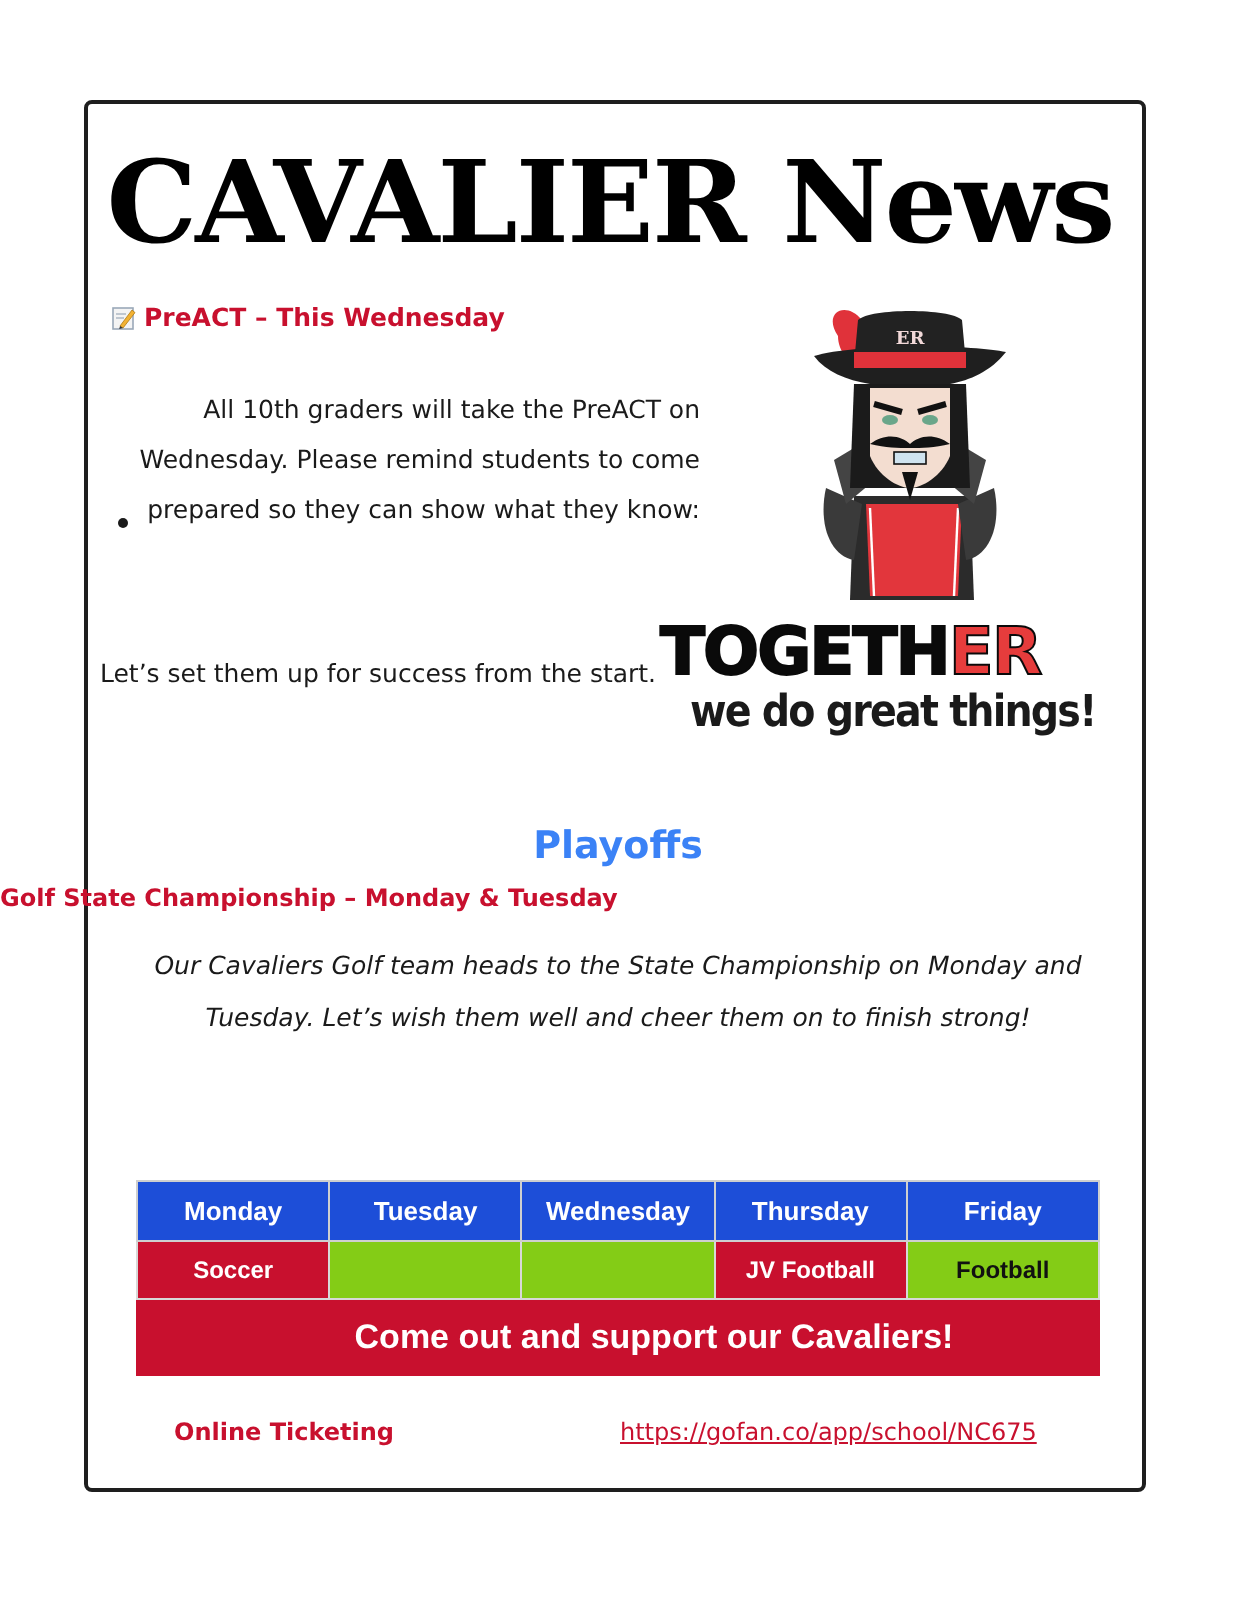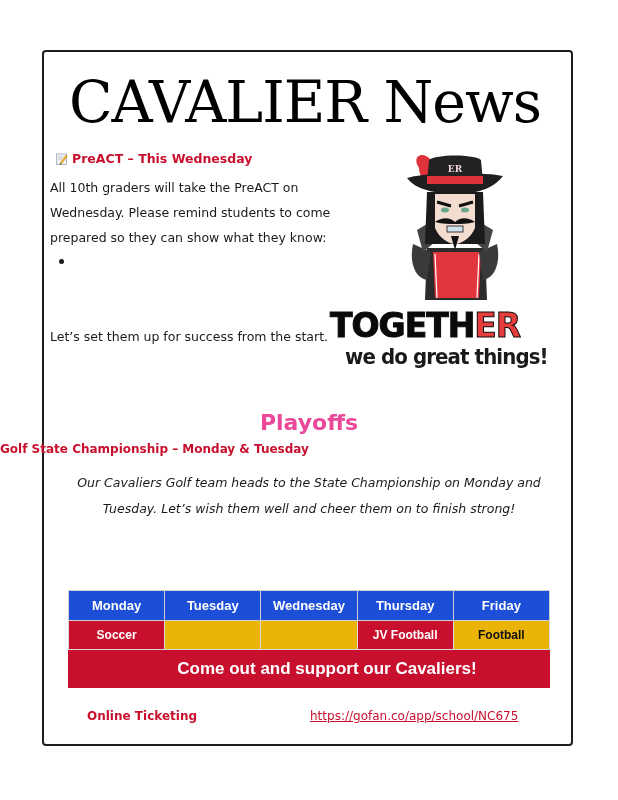--- a/index.html
+++ b/index.html
@@ -1,36 +1,36 @@
 <!DOCTYPE html>
 <html><head>
 <meta charset="utf-8">
 <style>
   html, body { margin:0; padding:0; background:#ffffff; }
   body { width:618px; height:800px; position:relative; overflow:hidden; font-family:"DejaVu Sans", sans-serif; color:#1a1a1a; }
   .frame { position:absolute; left:42px; top:50px; width:531px; height:696px; border:2px solid #1e1e1e; border-radius:4px; box-sizing:border-box; }
-  .title { position:absolute; left:0; width:610px; top:62px; text-align:center; font-family:"DejaVu Serif", serif; font-size:57px; letter-spacing:-1px; color:#000; line-height:80px; font-weight:normal; }
+  .title { position:absolute; left:0; width:610px; top:62px; text-align:center; font-family:"DejaVu Serif", serif; font-size:57px; letter-spacing:-1px; color:#000; line-height:80px; font-weight:bold; }
   .preact-head { position:absolute; left:56px; top:151px; font-size:12.5px; font-weight:bold; color:#c8102e; display:flex; align-items:center; gap:4px; }
   .memo-icon { width:12px; height:12px; display:inline-block; }
   .body-text { position:absolute; left:50px; font-size:12.5px; color:#1a1a1a; line-height:25px; }
-  .p1 { top:175px; width:300px; }
+  .p1 { top:192px; width:300px;text-align:right; }
   .bullets { position:absolute; left:50px; top:249px; width:300px; margin:0; padding:0; list-style:none; font-size:12.5px; line-height:25px; }
   .bullets li { position:relative; padding-left:23px; }
   .bullets li .dot { position:absolute; left:9px; top:10px; width:5px; height:5px; background:#1a1a1a; border-radius:50%; }
   .p2 { top:324px; width:300px; }
   .mascot { position:absolute; left:405px; top:152px; width:100px; height:148px; }
   .together { position:absolute; left:330px; top:307px; font-family:"DejaVu Sans", sans-serif; font-weight:bold; font-size:33px; letter-spacing:-1px; line-height:38px; color:#0a0a0a; -webkit-text-stroke:1px #0a0a0a; }
   .together .er { color:#e63c3c; -webkit-text-stroke:1px #0a0a0a; }
   .tagline { position:absolute; left:345px; top:343px; font-family:"DejaVu Sans", sans-serif; font-weight:bold; font-size:22px; letter-spacing:-1px; color:#1a1a1a; line-height:28px; transform:scaleX(0.9); transform-origin:left; }
-  .playoffs { position:absolute; left:0; width:618px; top:408px; text-align:center; font-size:22px; font-weight:bold; color:#ec4899; line-height:30px; }
+  .playoffs { position:absolute; left:0; width:618px; top:408px; text-align:center; font-size:19px; font-weight:bold; color:#3b82f6; line-height:30px; }
   .golf-head { position:absolute; left:0; width:618px; top:442px; text-align:left; font-size:12px; font-weight:bold; color:#c8102e; }
   .golf-body { position:absolute; left:70px; width:478px; top:470px; text-align:center; font-size:12.5px; line-height:26px; color:#1a1a1a;font-style:italic; }
   .sched { position:absolute; left:68px; top:590px; width:482px; border-collapse:collapse; font-family:"Liberation Sans", sans-serif; table-layout:fixed; }
   .sched th { background:#1d4ed8; color:#fff; font-size:13px; font-weight:bold; height:29px; border:1px solid #cfcfcf; padding:0; }
-  .sched td { height:28px; border:1px solid #d8d8d8; font-size:12px; font-weight:bold; text-align:center; padding:0; color:#111; background:#eab308; }
+  .sched td { height:28px; border:1px solid #d8d8d8; font-size:12px; font-weight:bold; text-align:center; padding:0; color:#111; background:#84cc16; }
   .sched td.red { background:#c8102e; color:#fff; }
   .sched td.banner { background:#c8102e; color:#fff; font-size:17px; height:37px; border:1px solid #c8102e;padding-left:36px; }
   .ticket-label { position:absolute; left:87px; top:709px; font-size:12px; font-weight:bold; color:#c8102e; }
   .ticket-link { position:absolute; left:310px; top:709px; font-size:12px; color:#c8102e; text-decoration:underline; }
 </style>
 </head>
 <body>
 
 <div class="frame"></div>
 

